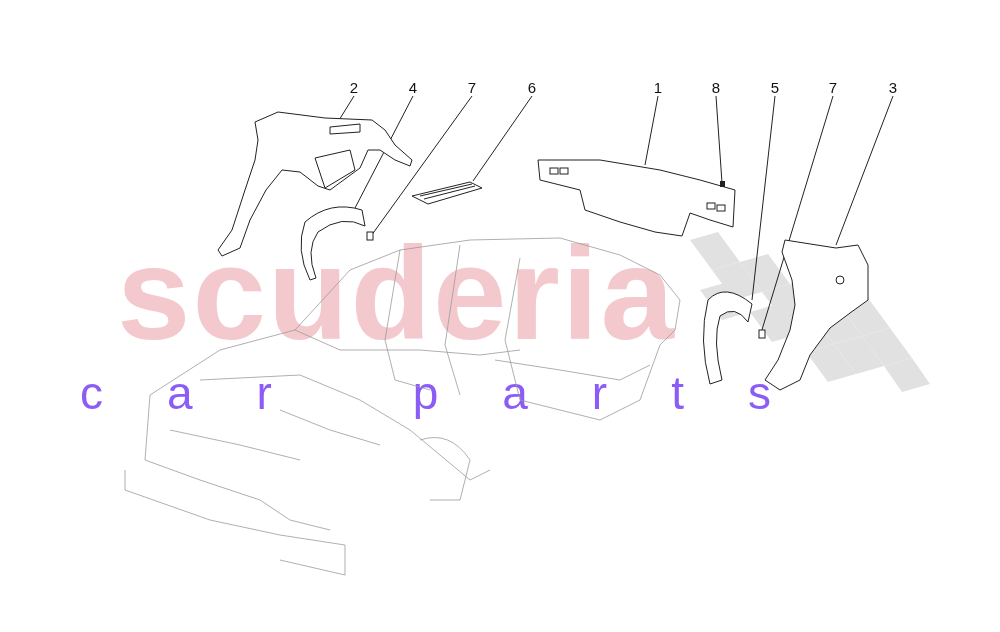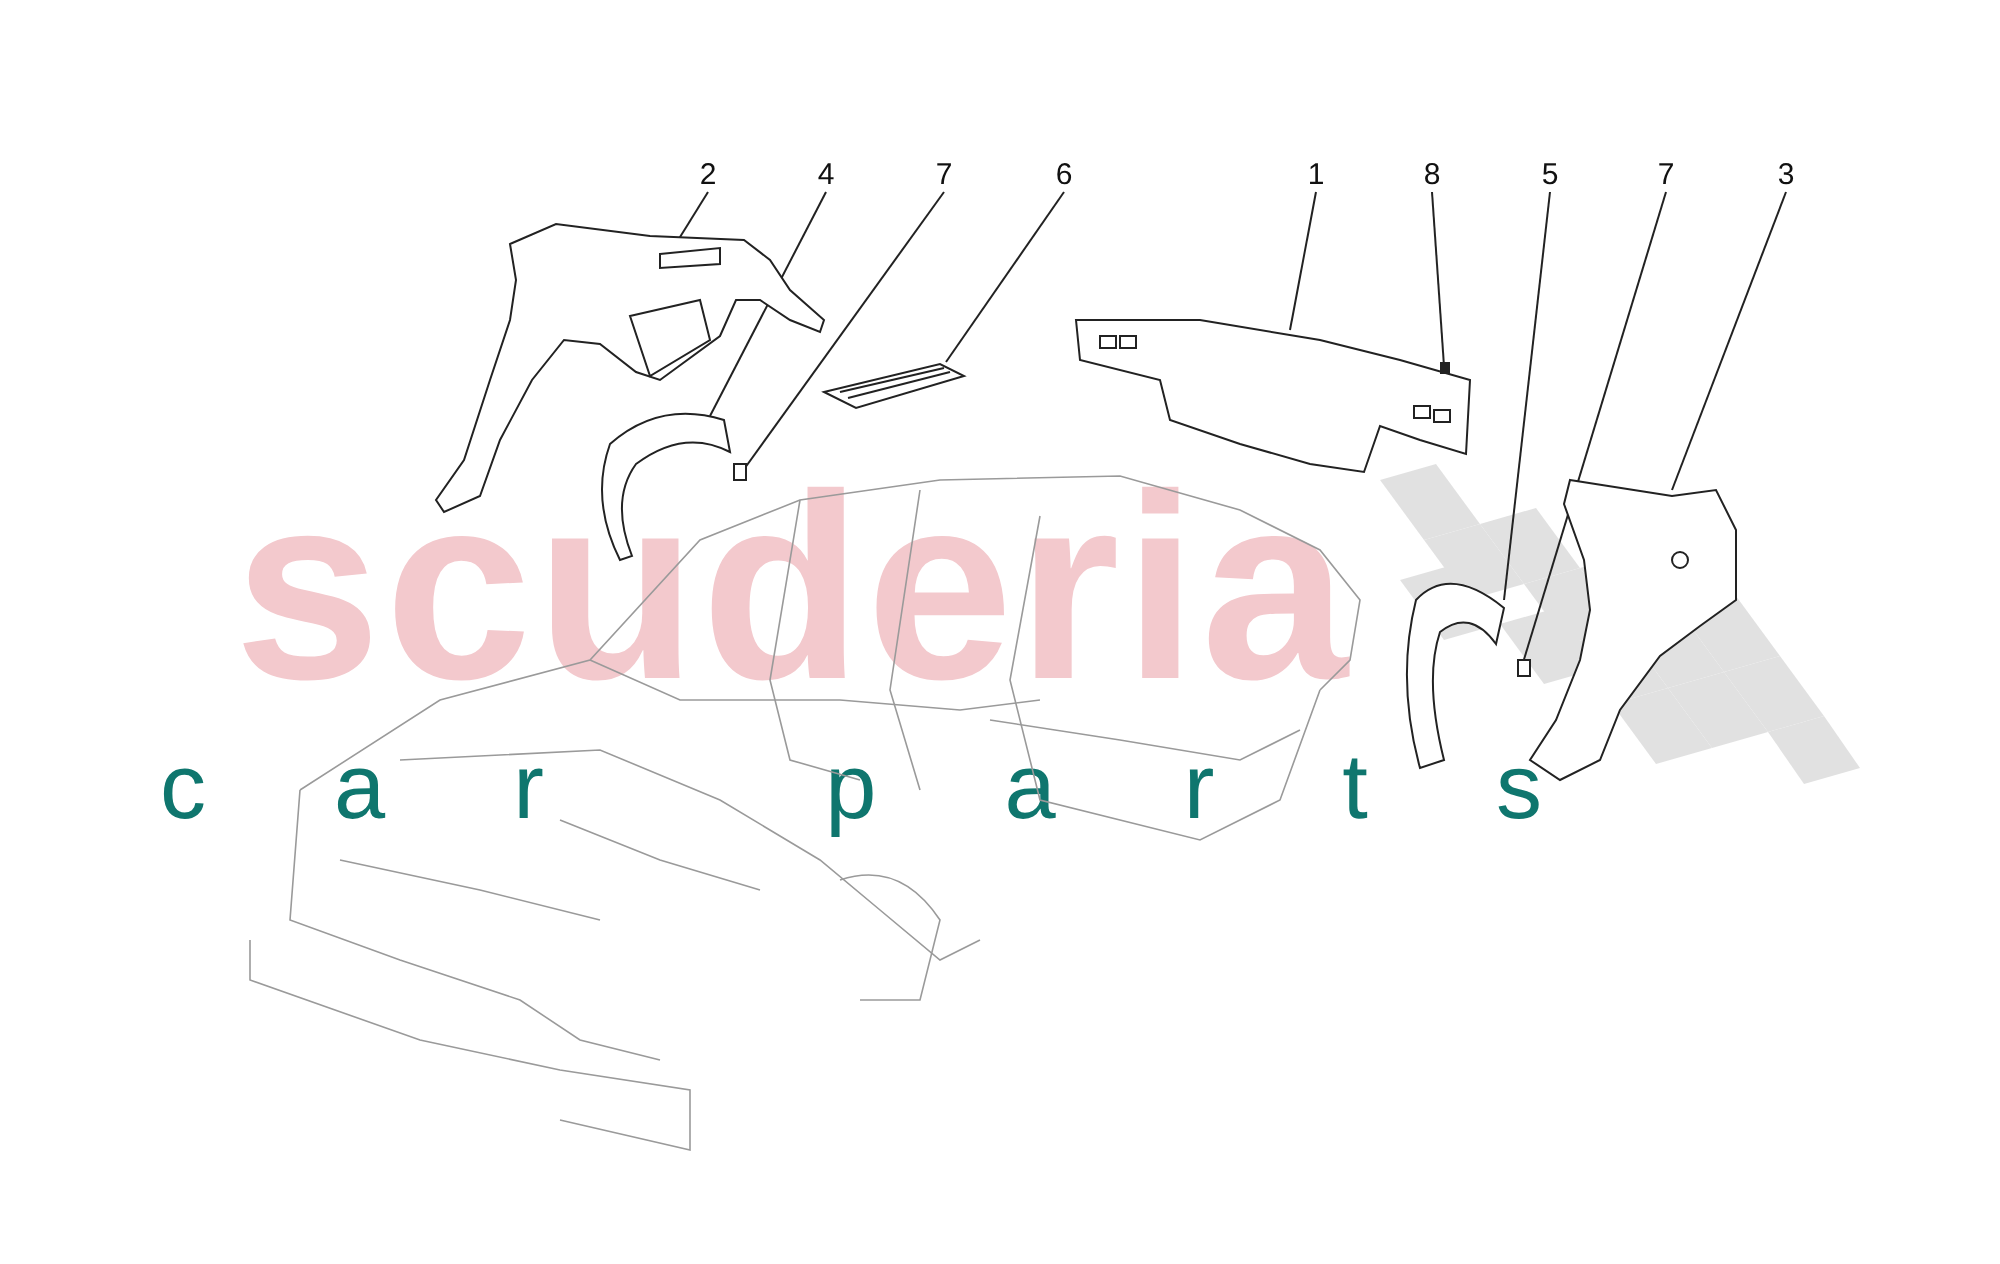--- a/index.html
+++ b/index.html
@@ -1,21 +1,21 @@
 <!DOCTYPE html>
 <html><head>
 <meta charset="utf-8">
 <style>
   html, body { margin: 0; padding: 0; background: #ffffff; }
   body { width: 1000px; height: 632px; position: relative; overflow: hidden;
          font-family: "Liberation Sans", sans-serif; }
   .wm-scuderia { position: absolute; left: 72px; top: 228px; font-size: 132px; font-weight: 700;
     color: #f3c9cd; letter-spacing: 2px; line-height: 1; white-space: nowrap; margin-left: 45px; }
   .wm-carparts { position: absolute; left: 80px; top: 370px; font-size: 46px;
-    color: #0f766e; letter-spacing: 64px; line-height: 1; white-space: nowrap; }
+    color: #8b5cf6; letter-spacing: 64px; line-height: 1; white-space: nowrap; }
   svg.drawing { position: absolute; left: 0; top: 0; }
   .callout { position: absolute; font-size: 15px; color: #111; width: 20px; text-align: center; line-height: 1; }
 </style>
 </head>
 <body>
 
 <div class="wm-scuderia">scuderia</div>
 <div class="wm-carparts">car parts</div>
 
 <svg class="drawing" width="1000" height="632" viewBox="0 0 1000 632">

